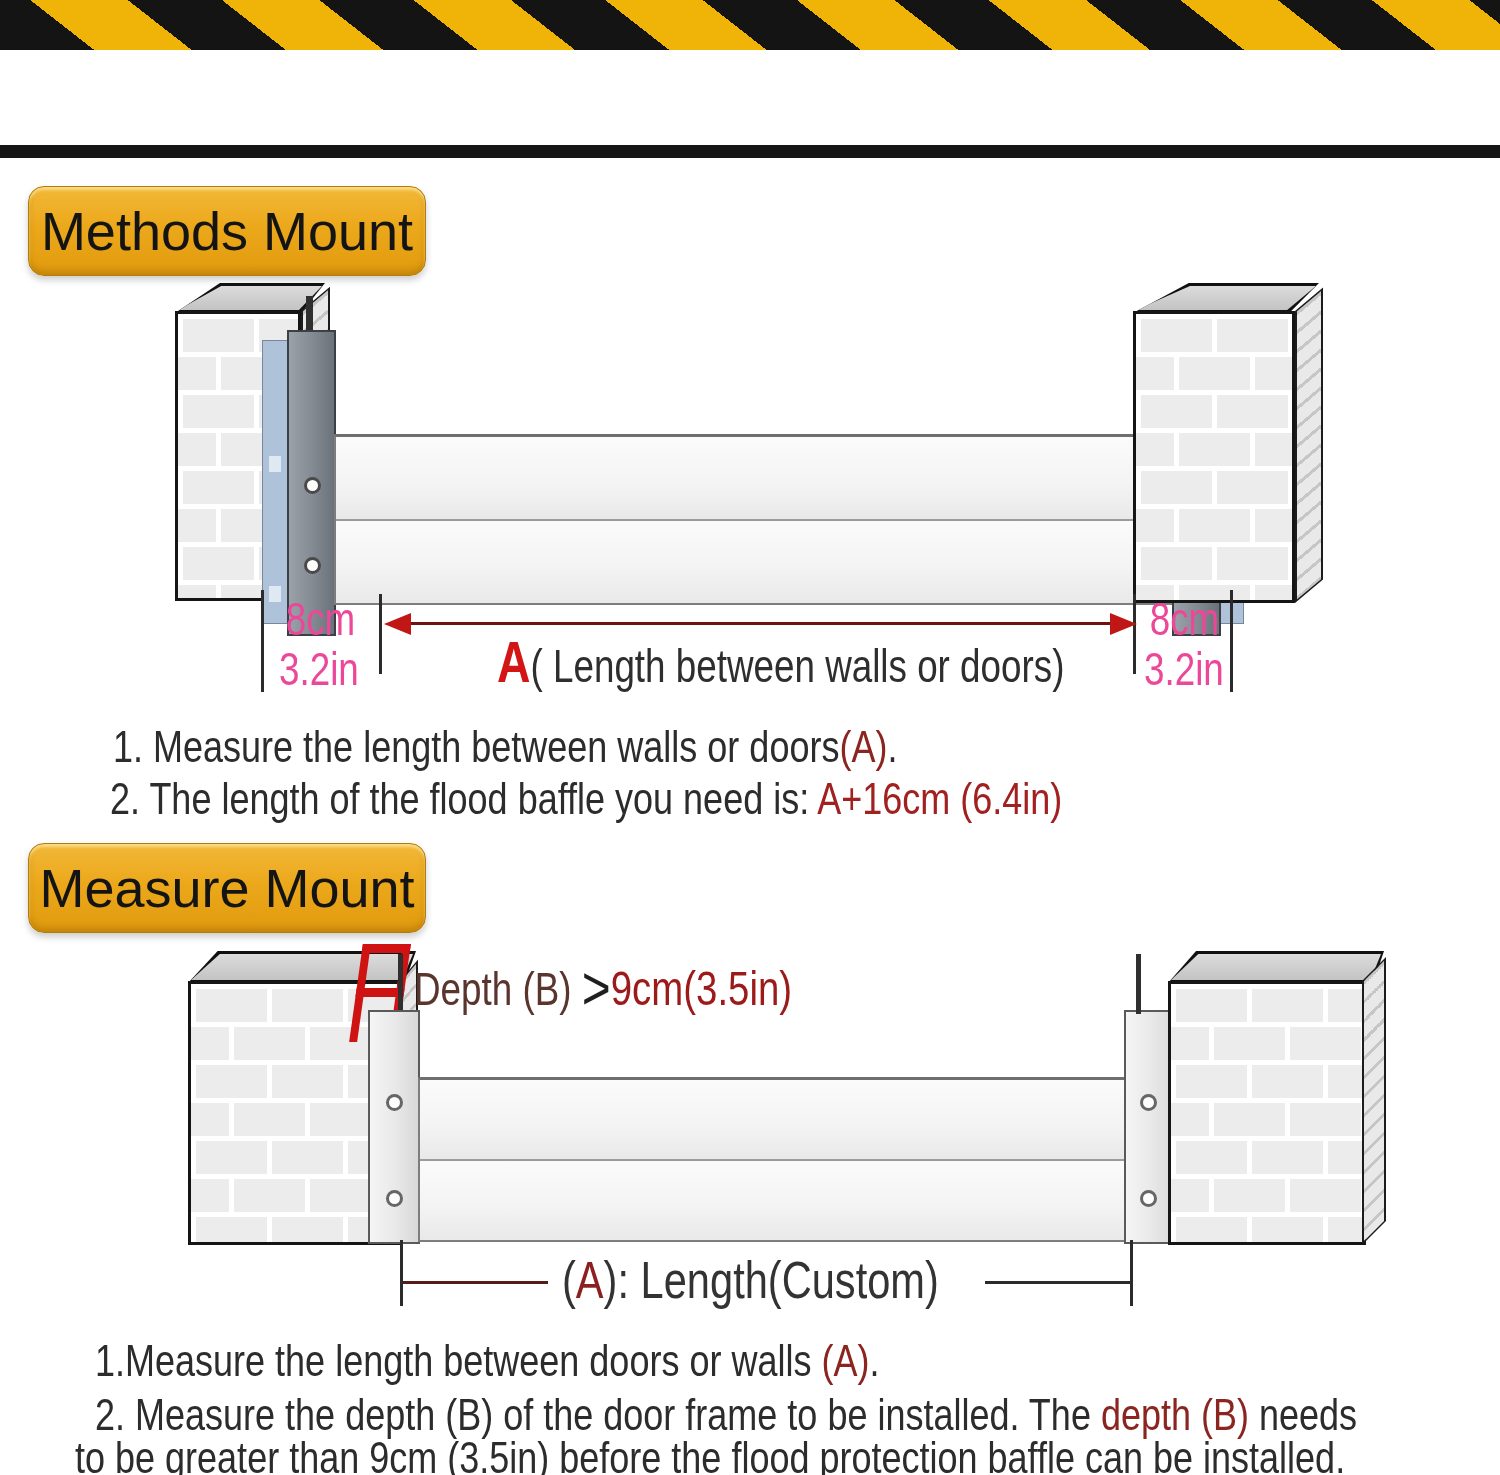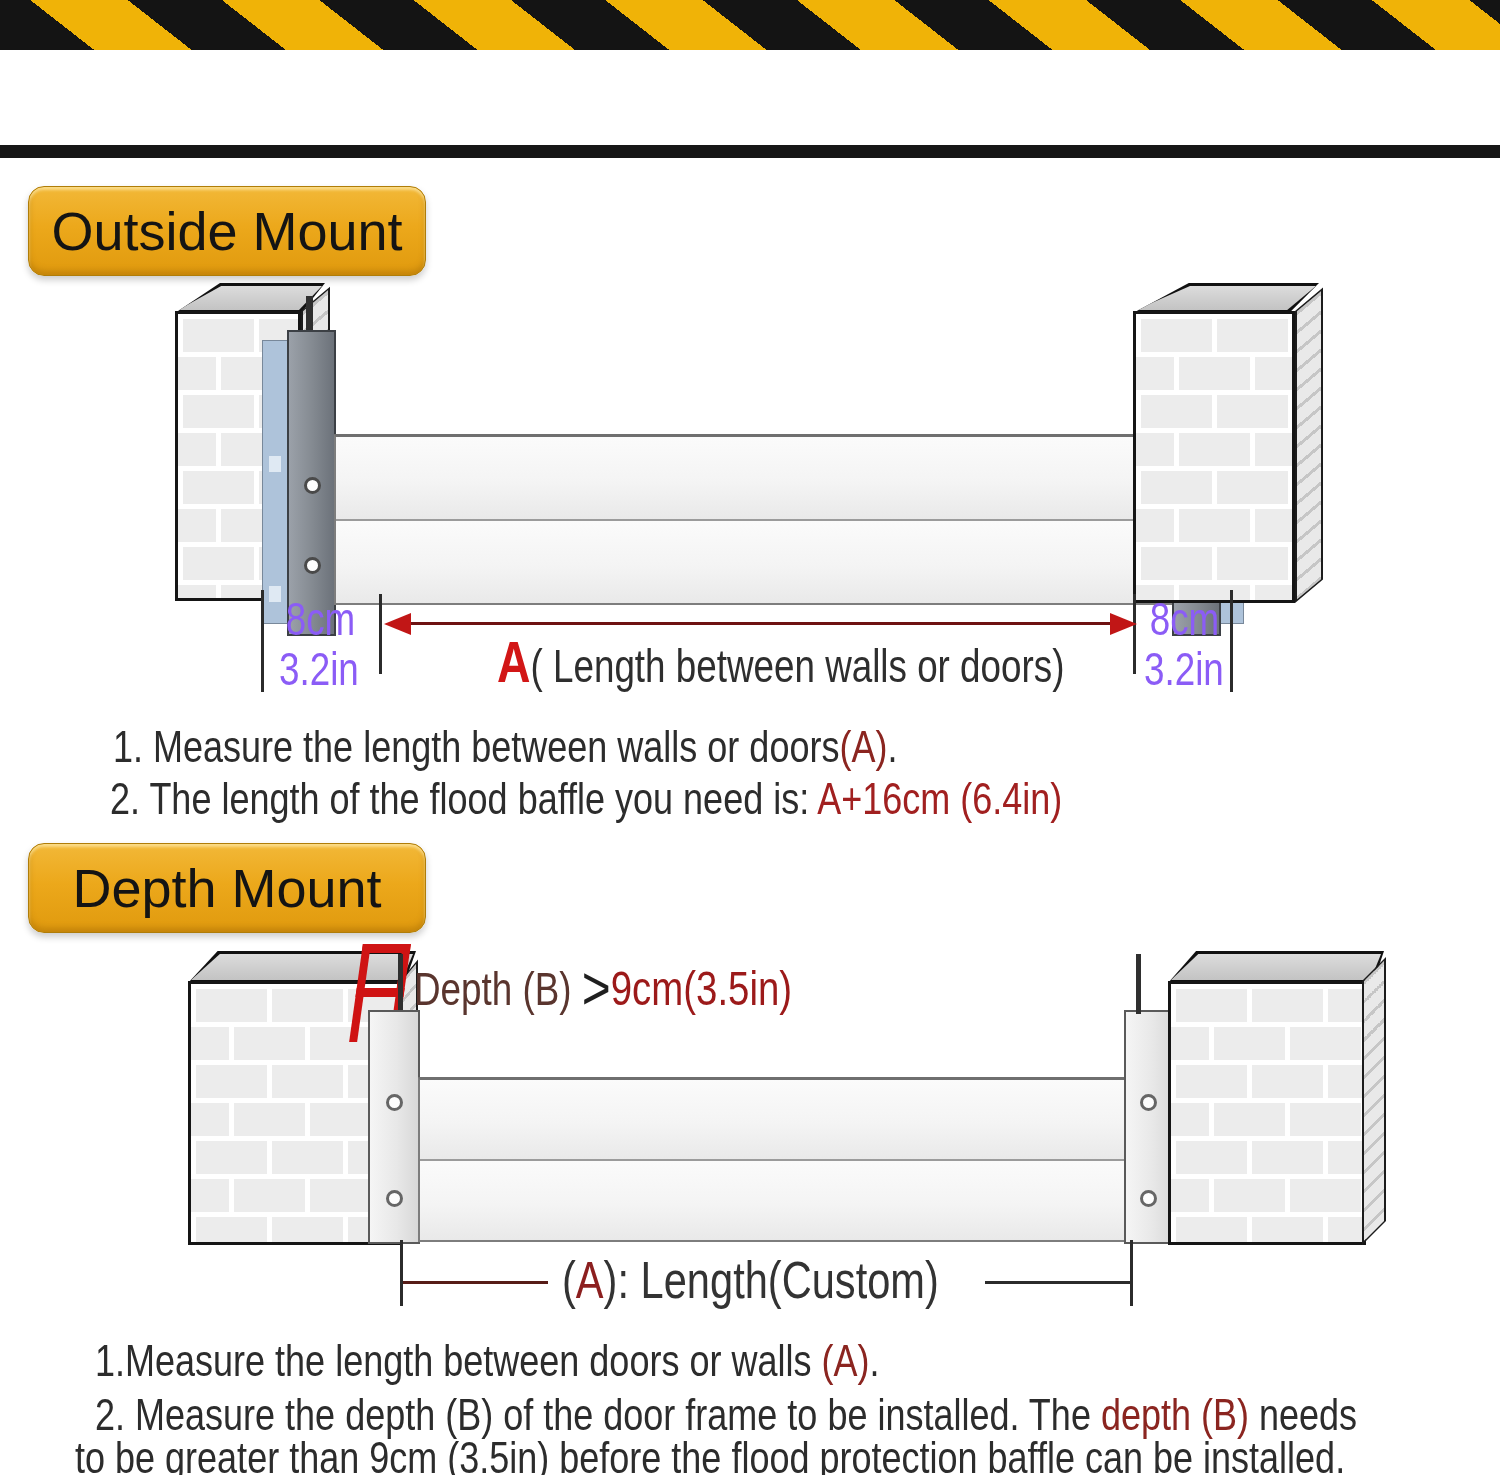--- a/index.html
+++ b/index.html
@@ -63,21 +63,21 @@
   
   .vline{position:absolute;width:3px;background:#2b2b2b;}
   .hline{position:absolute;height:3px;background:#571c17;}
   .dimline{position:absolute;height:3px;background:#6e1212;}
   .ah{position:absolute;width:0;height:0;border-top:11px solid transparent;border-bottom:11px solid transparent;}
   .ah.left{border-right:27px solid #c11616;}
   .ah.right{border-left:27px solid #c11616;}
   .ah.down{border-top:16px solid #b51616;border-bottom:none;border-left:8px solid transparent;border-right:8px solid transparent;}
 
   .text-narrow{transform:scaleX(.8);transform-origin:0 50%;white-space:nowrap;}
-  .dim-text{position:absolute;font-size:46px;color:#8b5cf6;text-align:center;}
+  .dim-text{position:absolute;font-size:46px;color:#ec4899;text-align:center;}
   .dim-text .text-narrow{display:inline-block;transform-origin:50% 50%;}
 
   .step{position:absolute;font-size:45px;color:#2c2c2c;}
   .em-red{color:#8b2520;}
   .em-bright{color:#a12020;}
 
   .span-label{position:absolute;white-space:nowrap;}
   .span-a{font-size:58px;font-weight:bold;color:#d21616;}
   .span-rest{font-size:46px;color:#2e2e2e;}
 
@@ -95,21 +95,21 @@
 </style>
 </head>
 <body>
 
 <div id="stage">
 
   <div class="tape"></div>
   <div class="black-bar"></div>
 
   <div class="badge" style="top:186px;">
-    <span>Outside Mount</span>
+    <span>Methods Mount</span>
   </div>
 
   <div>
 
     <div class="p-top" style="left:175px;top:283px;width:150px;height:30px;"></div>
     <div class="bricks" style="left:175px;top:311px;width:120px;height:284px;"></div>
     <div class="p-side" style="left:301px;top:311px;width:25px;height:286px;transform:skewY(-40deg);"></div>
 
     <div class="bolt" style="left:306px;top:296px;width:7px;height:40px;"></div>
     <div class="seal" style="left:262px;top:340px;width:25px;height:282px;">
@@ -160,21 +160,21 @@
 
     <div class="step text-narrow" style="left:113px;top:721px;">
       <span>1. Measure the length between walls or doors</span><span class="em-red">(A)</span><span>.</span>
     </div>
     <div class="step text-narrow" style="left:110px;top:773px;">
       <span>2. The length of the flood baffle you need is: </span><span class="em-bright">A+16cm (6.4in)</span>
     </div>
   </div>
 
   <div class="badge" style="top:843px;">
-    <span>Depth Mount</span>
+    <span>Measure Mount</span>
   </div>
 
   <div>
 
     <div class="p-top small-shift" style="left:188px;top:951px;width:228px;height:32px;"></div>
     <div class="bricks" style="left:188px;top:981px;width:206px;height:258px;"></div>
     <div class="p-side" style="left:400px;top:981px;width:14px;height:260px;transform:skewY(-50deg);"></div>
 
     <div class="depth-marker" style="left:356px;top:944px;width:48px;height:98px;">
       <div class="bar" style="left:0;top:0;width:8px;height:98px;"></div>

